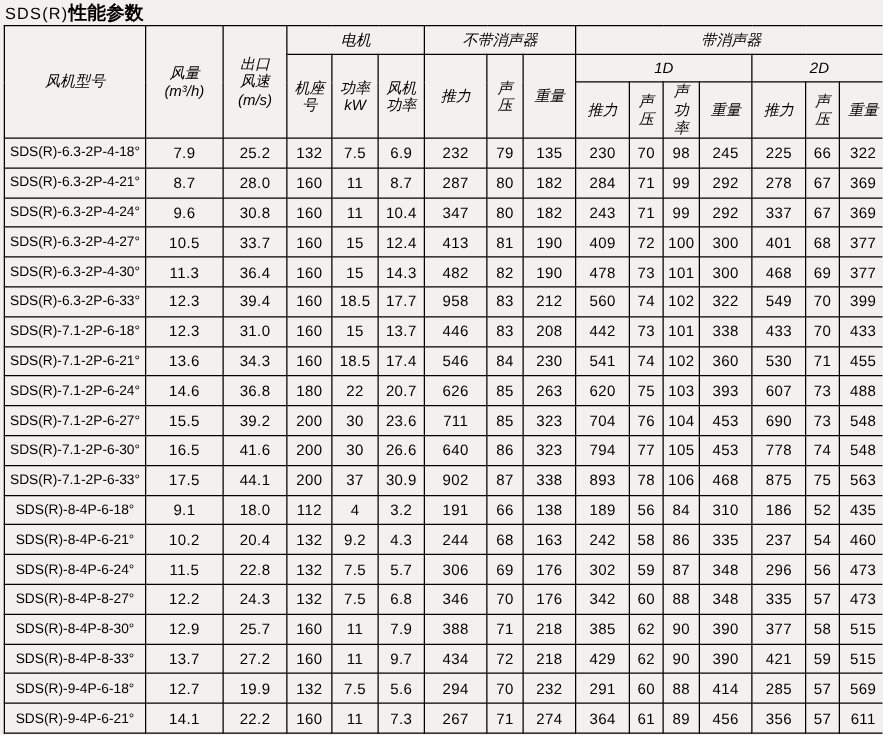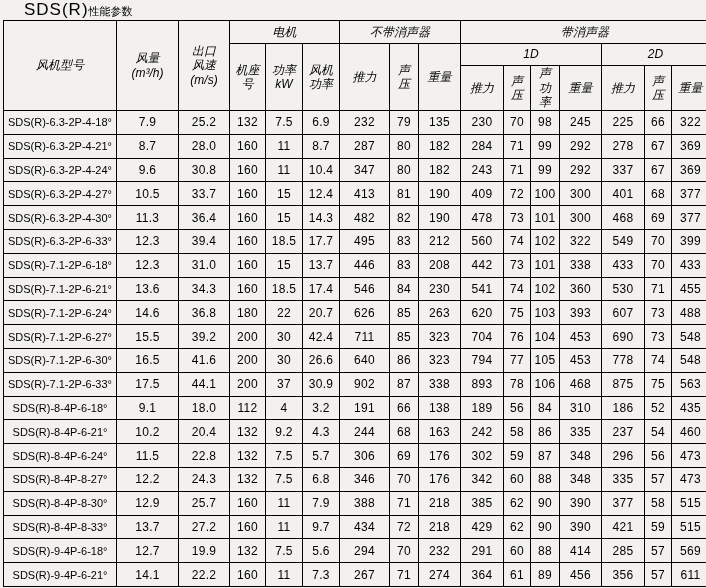--- a/index.html
+++ b/index.html
@@ -15,26 +15,25 @@
   .page-title {
     height: 20px;
     line-height: 20px;
     padding-left: 4px;
     font-size: 14px;
     white-space: nowrap;
   }
   .page-title .title-prefix {
     font-weight: normal;
     letter-spacing: 1px;
-    font-size: 17px;
-    margin-left: 20px;
+    font-size: 13px;
   }
   .page-title .title-main {
-    font-weight: normal;
-    font-size: 11px;
+    font-weight: bold;
+    font-size: 15px;
   }
   table.perf-table {
     border-collapse: collapse;
     table-layout: fixed;
     width: 700px;
     margin-left: 3px;
     border: 1px solid #000;
   }
   .perf-table th, .perf-table td {
     border: 1px solid #000;
@@ -221,21 +220,21 @@
         <td>69</td>
         <td>377</td>
       </tr>
       <tr>
         <td>SDS(R)-6.3-2P-6-33°</td>
         <td>12.3</td>
         <td>39.4</td>
         <td>160</td>
         <td>18.5</td>
         <td>17.7</td>
-        <td>495</td>
+        <td>958</td>
         <td>83</td>
         <td>212</td>
         <td>560</td>
         <td>74</td>
         <td>102</td>
         <td>322</td>
         <td>549</td>
         <td>70</td>
         <td>399</td>
       </tr>
@@ -292,21 +291,21 @@
         <td>607</td>
         <td>73</td>
         <td>488</td>
       </tr>
       <tr>
         <td>SDS(R)-7.1-2P-6-27°</td>
         <td>15.5</td>
         <td>39.2</td>
         <td>200</td>
         <td>30</td>
-        <td>42.4</td>
+        <td>23.6</td>
         <td>711</td>
         <td>85</td>
         <td>323</td>
         <td>704</td>
         <td>76</td>
         <td>104</td>
         <td>453</td>
         <td>690</td>
         <td>73</td>
         <td>548</td>

